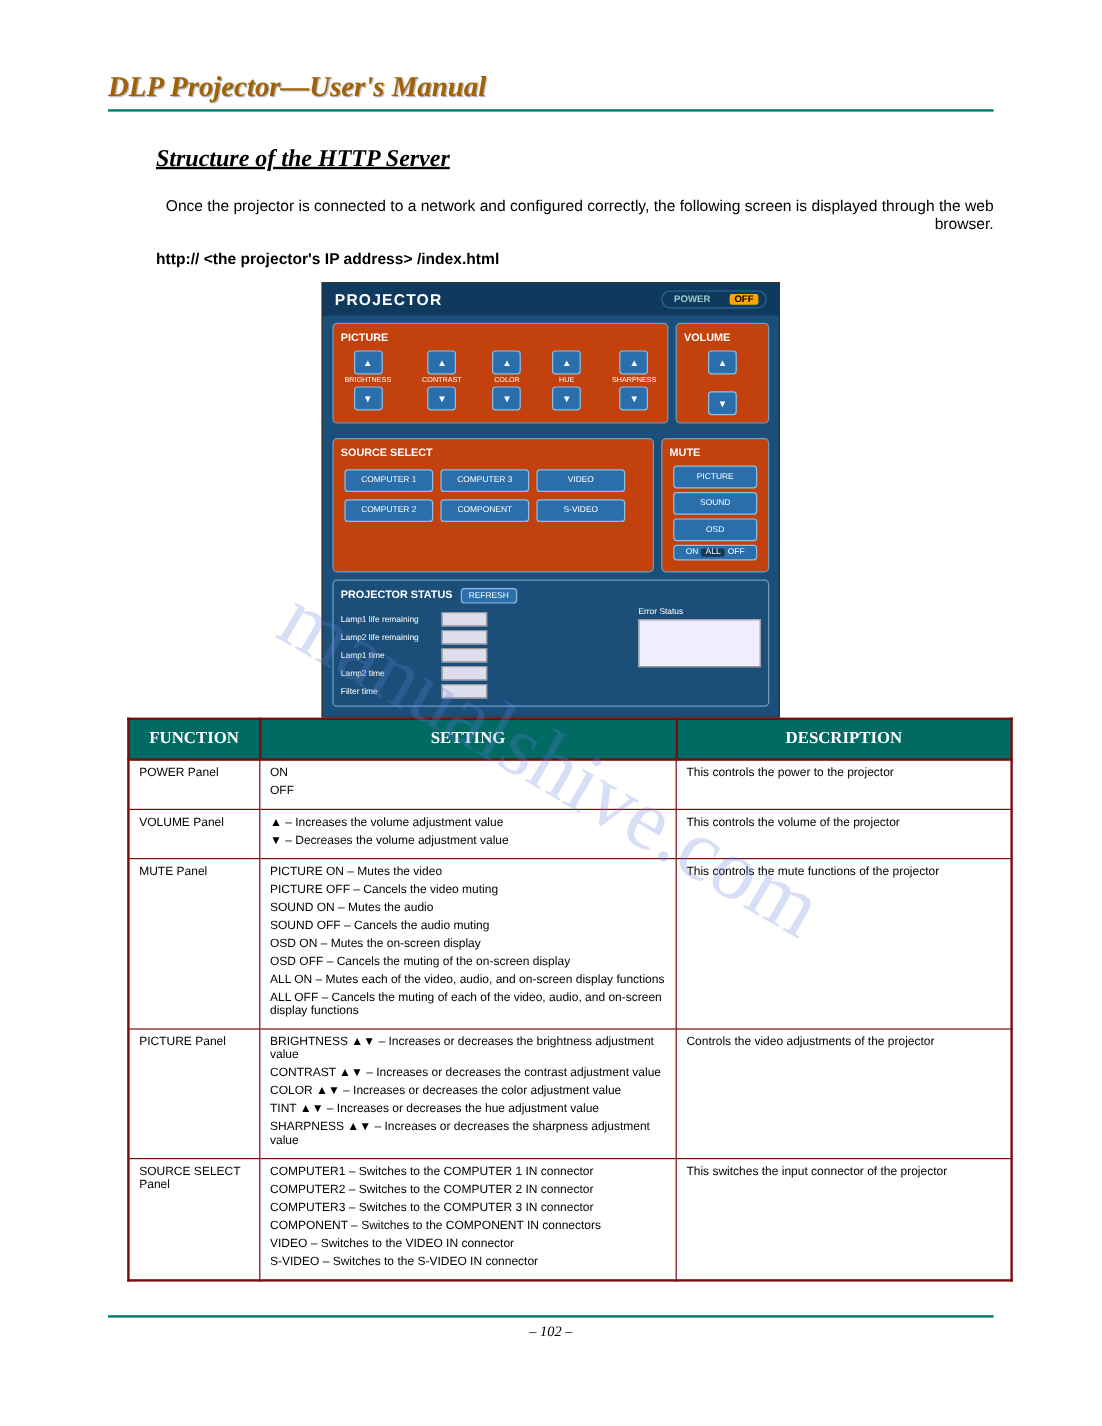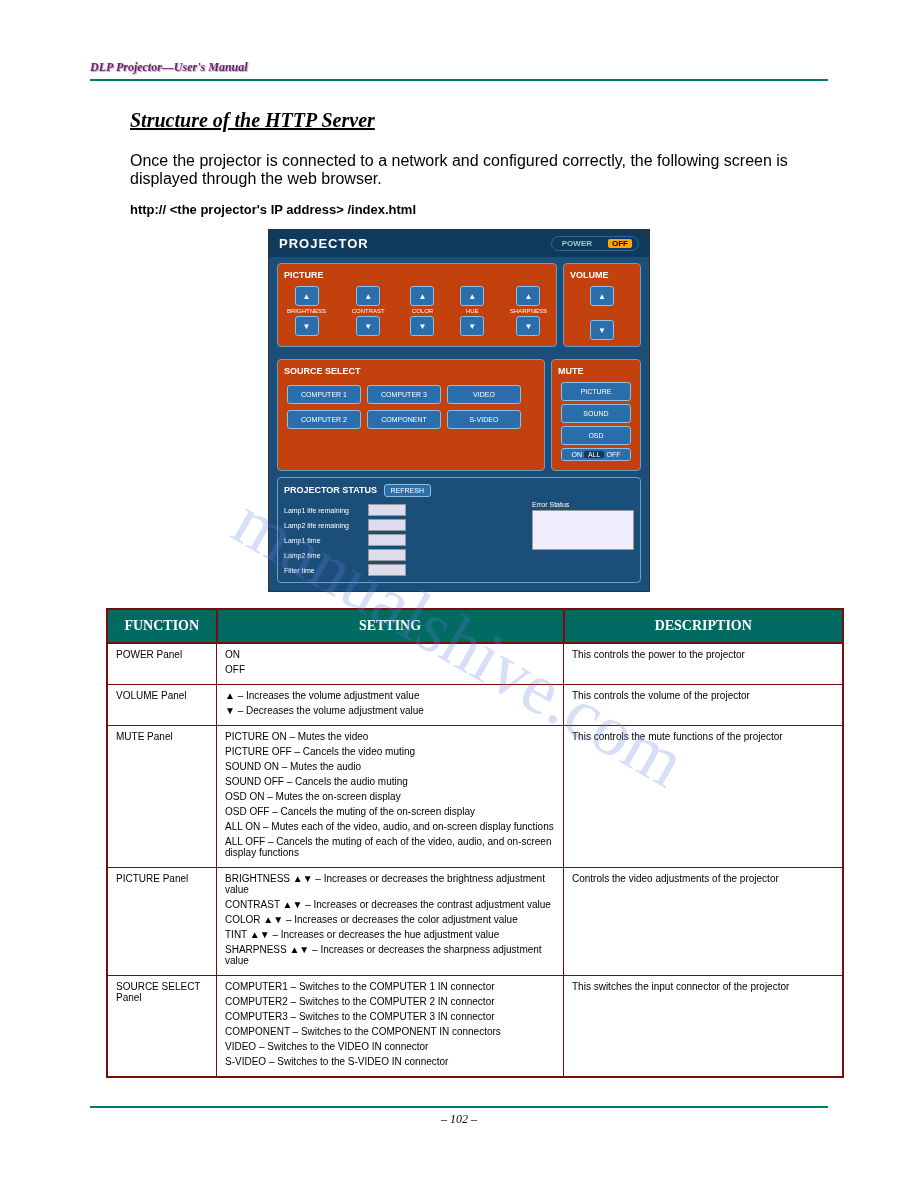--- a/index.html
+++ b/index.html
@@ -10,54 +10,55 @@
     width: 918px;
   }
   .page {
     padding: 60px 90px 40px 90px;
     position: relative;
   }
   .header-title {
     font-family: "Times New Roman", serif;
     font-style: italic;
     font-weight: bold;
-    font-size: 12px;
-    color: #701a75;
+    font-size: 24px;
+    color: #a16207;
     text-shadow: 1px 1px 1px #aaa;
     margin-bottom: 4px;
   }
   .header-rule {
     border: none;
     border-top: 2px solid #007a6e;
     margin: 0 0 28px 0;
   }
   .section-title {
     font-family: "Times New Roman", serif;
     font-style: italic;
     font-size: 20px;
     font-weight: bold;
     text-decoration: underline;
     margin: 0 0 20px 40px;
     color: #000000;
   }
   .body-text {
-    font-size: 16px;
+    font-size: 13px;
     margin: 0 0 14px 40px;
     max-width: 700px;
+    text-align: right;
   }
   .url-line {
     font-weight: bold;
     font-size: 13px;
     margin: 0 0 12px 40px;
   }
 
   
   .proj-panel {
     width: 380px;
-    margin: 0 auto 16px auto;
+    margin: 0 auto 0 auto;
     background: #1b4f79;
     border: 1px solid #333;
     font-size: 9px;
     color: #fff;
   }
   .proj-header {
     display: flex;
     justify-content: space-between;
     align-items: center;
     padding: 6px 10px;

